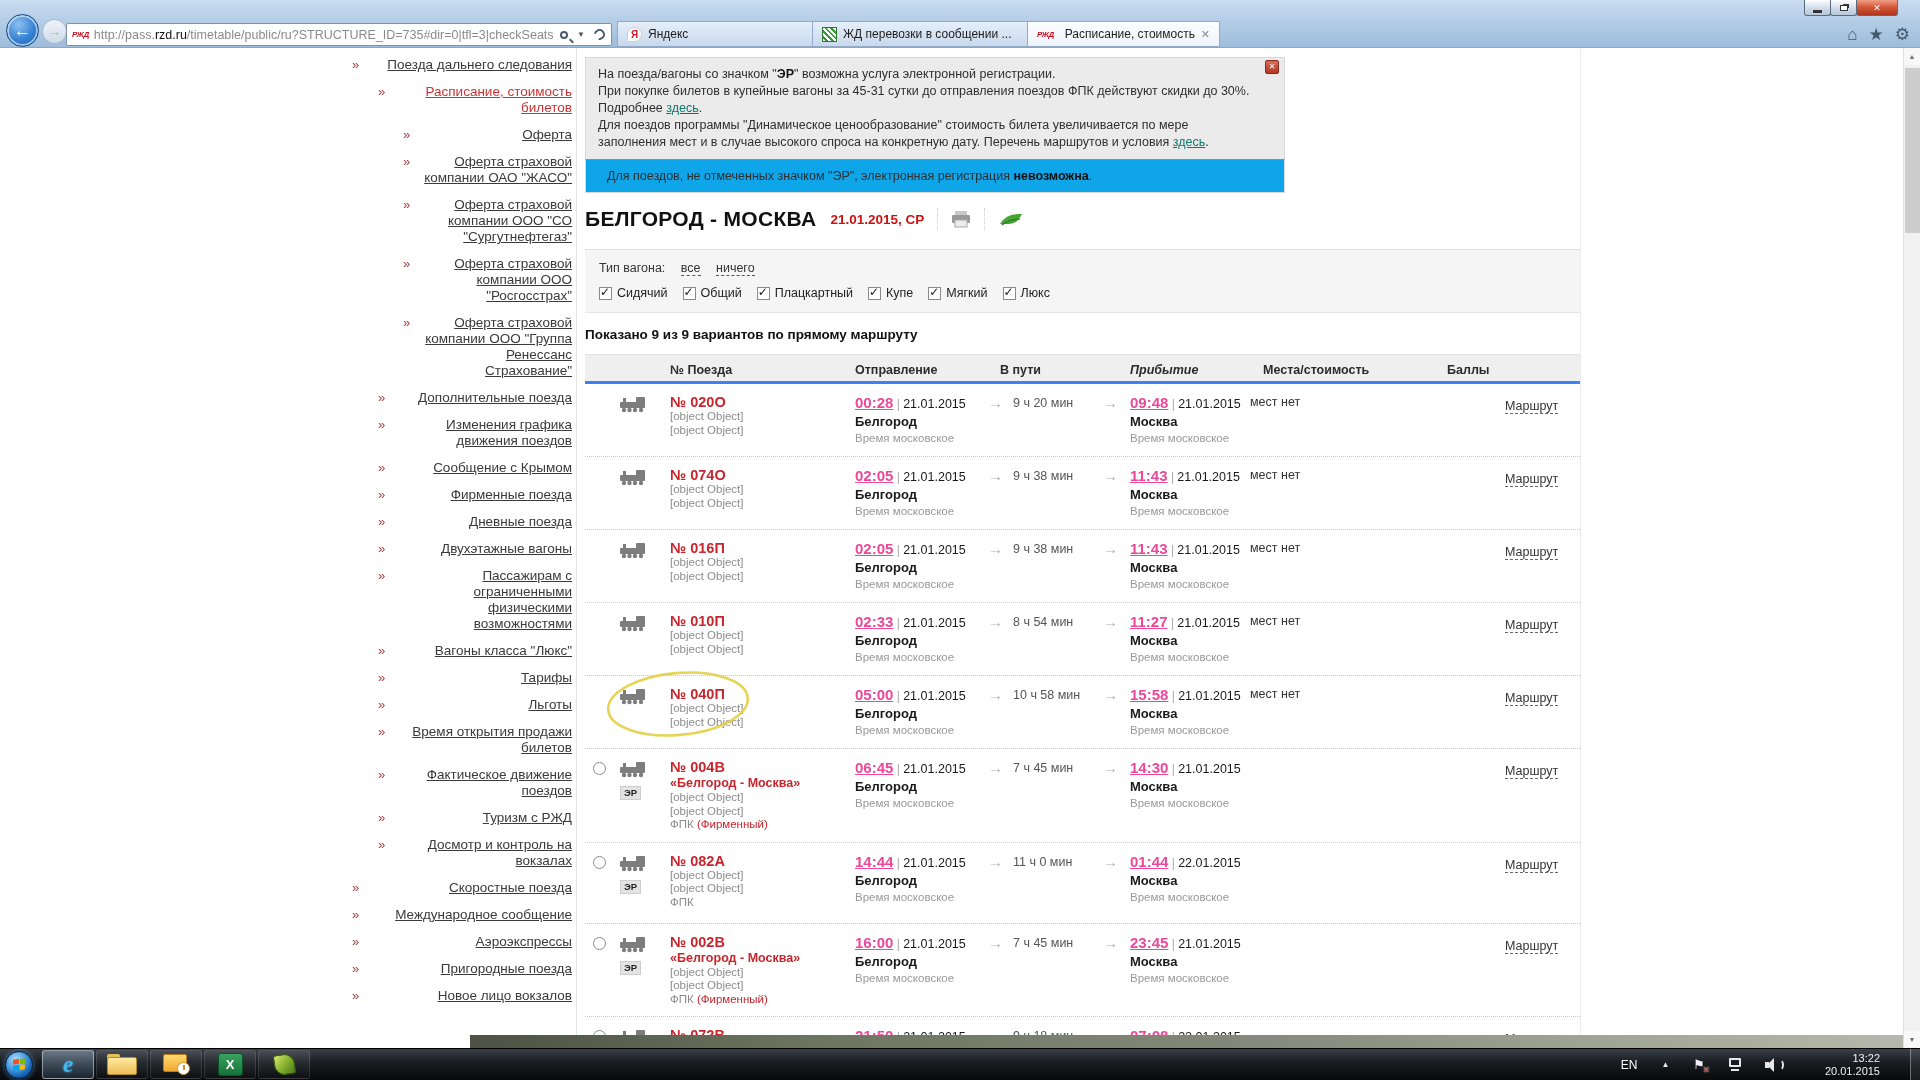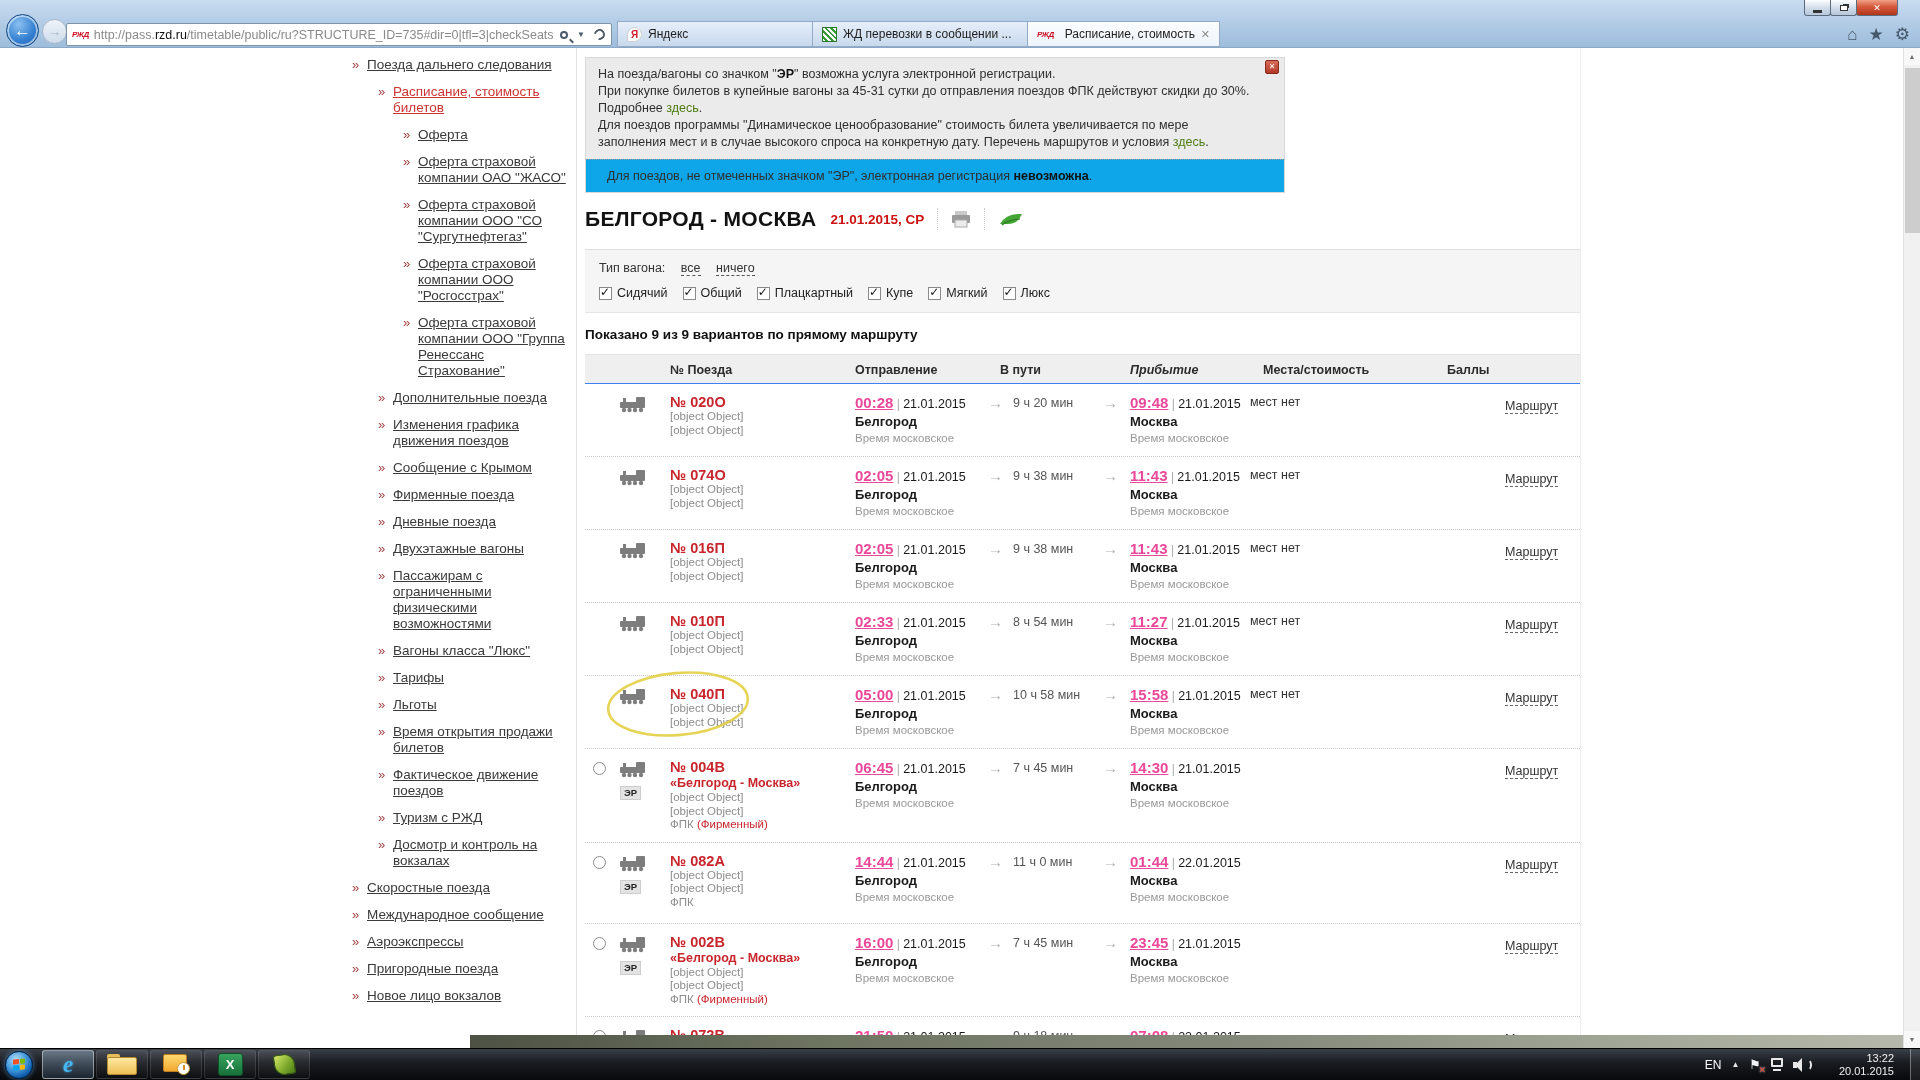--- a/index.html
+++ b/index.html
@@ -49,57 +49,57 @@
 
   
   .page { position:absolute; left:0; top:48px; width:1920px; height:1000px; background:#fff; overflow:hidden; }
   .v-div { position:absolute; top:0; height:987px; }
   .sb-div { left:576px; border-left:1px solid #e3e3e3; }
   .main-div { left:1580px; border-left:1px solid #ededed; }
   .bottom-photo { position:absolute; left:470px; top:987px; width:1433px; height:13px;
                   background:linear-gradient(90deg,#4d5244,#6e7561 25%,#85897b 55%,#a2a696 80%,#b5b8aa); }
 
   
-  .sidebar { position:absolute; left:352px; top:9px; width:220px; font-size:13.5px; }
+  .sidebar { position:absolute; left:352px; top:9px; width:220px; font-size:13.5px;text-align:right; }
   .sb-item { position:relative; padding-left:15px; margin-bottom:11px; line-height:16px; }
   .sb-item::before { content:"\00BB"; position:absolute; left:0; top:0; color:#a04040; font-size:13px; }
   .sb-item[data-level="1"] { margin-left:26px; }
   .sb-item[data-level="2"] { margin-left:51px; }
   .sb-label { color:#3a3a3a; text-decoration:underline; cursor:pointer; }
   .sb-label[data-active="true"] { color:#cc3333; }
 
   
   .main { position:absolute; left:585px; top:0; width:995px; height:987px; overflow:hidden; }
 
   .banner { position:relative; width:700px; margin-top:9px; }
   .banner-top { background:#ebebeb; border:1px solid #d8d8d8; border-bottom:none; padding:8px 30px 8px 12px; }
   .banner-note { background:#0ea5e9; border:1px solid #d8d8d8; border-top:1px dotted #9a9a9a; padding:9px 21px; font-size:12.5px; color:#2f2f2f; }
   .b-line { font-size:12.5px; line-height:17px; color:#2f2f2f; }
   .b-line b, .banner-note b { color:#111; }
-  .b-link { color:#4d7c0f; cursor:pointer; }
+  .b-link { color:#0f766e; text-decoration:underline; cursor:pointer; }
   .banner-close { position:absolute; top:3px; right:6px; width:14px; height:14px; background:linear-gradient(180deg,#da6a58,#b23826);
                   border:1px solid #87291a; border-radius:2px; color:#fff; font-size:8px; line-height:12px; text-align:center; cursor:pointer; }
 
   .route-header { margin-top:14px; display:flex; align-items:center; }
   .route-title { font-size:21px; font-weight:bold; color:#111; letter-spacing:.3px; }
   .route-date { margin-left:14px; color:#cc1111; font-weight:bold; font-size:13.5px; }
   .hdr-sep { width:1px; height:22px; border-left:1px dotted #ccc; margin:0 13px; }
   .printer-icon svg, .leaf-icon svg { display:block; }
 
   .filterbox { margin-top:18px; background:#f5f5f5; border-top:1px solid #e0e0e0; border-bottom:1px solid #e6e6e6; padding:11px 14px 12px; }
   .f-line1 { font-size:12.5px; color:#333; }
   .f-link { margin-left:12px; color:#333; text-decoration:none; border-bottom:1px dashed #555; cursor:pointer; }
   .f-checks { margin-top:11px; display:flex; }
   .f-check { display:flex; align-items:center; margin-right:15px; font-size:12.5px; color:#222; cursor:pointer; }
   .cb { width:13px; height:13px; border:1px solid #8a8a8a; background:#fff; margin-right:5px; position:relative; flex:none; }
   .cb-mark { position:absolute; top:-3px; left:0; font-size:12px; color:#111; font-weight:bold; }
 
   .result-line { margin:14px 0 12px; font-weight:bold; font-size:13.5px; color:#111; }
 
-  .thead { position:relative; height:30px; background:#efefef; border-top:1px solid #e3e3e3; border-bottom:1px solid #3b82f6; }
+  .thead { position:relative; height:30px; background:#efefef; border-top:1px solid #e3e3e3; border-bottom:3px solid #3b82f6; }
   .th { position:absolute; top:0; line-height:30px; font-size:12.5px; font-weight:bold; color:#2b2b2b; }
   .th1{left:85px;} .th2{left:270px;} .th3{left:415px;} .th4{left:545px;font-style:italic;} .th5{left:678px;} .th6{left:862px;}
 
   .t-row { display:grid; grid-template-columns:27px 50px 185px 133px 25px 90px 27px 120px 195px 45px 90px;
            padding:10px 0 10px 8px; border-bottom:1px dotted #c8c8c8; position:relative; align-items:start; }
   .radio { width:13px; height:13px; border:1px solid #8a8a8a; border-radius:50%; background:#fff; display:inline-block; margin-top:3px; cursor:pointer; }
   .c-icon { display:flex; flex-direction:column; align-items:flex-start; padding-top:2px; }
   .er-badge { margin-top:4px; background:#e3e3e3; border:1px solid #cdcdcd; color:#222; font-size:9.5px; font-weight:bold;
               padding:1px 3px; line-height:10px; }
   .t-number { color:#c8252c; font-weight:bold; font-size:14.5px; line-height:16px; cursor:pointer; }
@@ -152,21 +152,21 @@
   .f-body { position:absolute; left:0; top:3px; width:30px; height:18px; background:linear-gradient(180deg,#ffe9a0,#edbe55);
             border:1px solid #b28a2f; border-radius:2px; }
   .outlook-icon { width:27px; height:21px; position:relative; display:block; }
   .env { position:absolute; left:0; top:0; width:24px; height:18px; background:linear-gradient(180deg,#ffd970,#f0a830); border:1px solid #c07f1c; border-radius:2px; }
   .clockface { position:absolute; right:0; bottom:0; width:13px; height:13px; background:#fff; border:1px solid #c89a30; border-radius:50%; }
   .clockface::before { content:""; position:absolute; left:5px; top:2px; width:2px; height:5px; background:#d98a20; }
   .excel-icon { width:25px; height:23px; border-radius:3px; background:linear-gradient(180deg,#38a35e,#17713a); border:1px solid #0d5227;
                 color:#fff; font-weight:bold; font-size:13px; display:flex; align-items:center; justify-content:center; }
   .leafapp-icon { width:21px; height:21px; background:linear-gradient(135deg,#d8e86a,#7aa82a 60%,#4c7a18);
                   border:1px solid #3a5f12; border-radius:3px 11px 3px 11px; transform:rotate(-8deg); display:block; }
-  .tray { margin-left:auto; display:flex; align-items:center; gap:10px; height:32px; }
+  .tray { margin-left:auto; display:flex; align-items:center; gap:24px; height:32px; }
   .tray-lang { color:#fff; font-size:12px; cursor:pointer; }
   .tray-up { color:#e8e8e8; font-size:8px; cursor:pointer; }
   .tray-flag { position:relative; color:#f0f0f5; font-size:13px; cursor:pointer; }
   .flag-x { position:absolute; right:-5px; bottom:-3px; color:#e23b2e; font-size:9px; font-weight:bold; text-shadow:0 0 2px #fff; }
   .tray-net { display:inline-block; cursor:pointer; }
   .tray-net .scr { display:block; width:12px; height:9px; border:2px solid #e8e8e8; border-radius:1px; }
   .tray-net .base { display:block; width:8px; height:2px; background:#e8e8e8; margin:2px auto 0; }
   .tray-spk { position:relative; width:21px; height:14px; display:inline-block; cursor:pointer; }
   .spk-body { position:absolute; left:0; top:4px; width:4px; height:6px; background:#e8e8e8; }
   .spk-cone { position:absolute; left:2px; top:0; width:0; height:0; border-top:7px solid transparent; border-bottom:7px solid transparent; border-right:7px solid #e8e8e8; }

